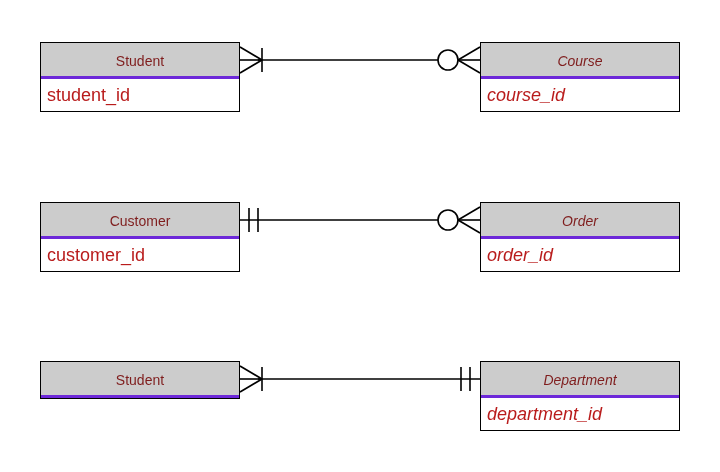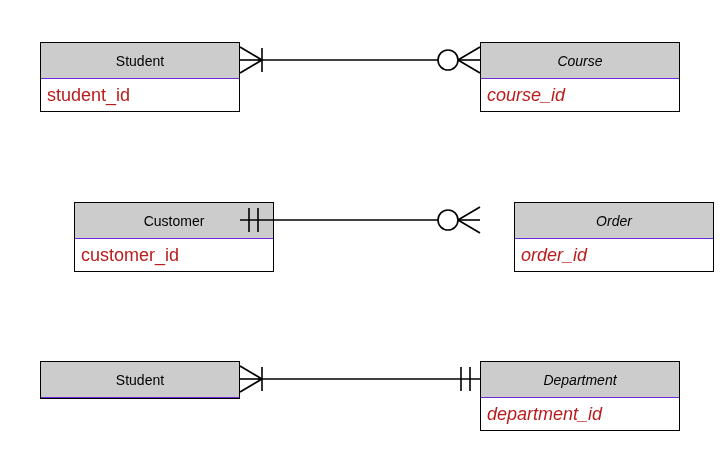--- a/index.html
+++ b/index.html
@@ -31,45 +31,45 @@
     width: 200px;
     box-sizing: border-box;
     border: 1px solid #000000;
     background: #ffffff;
   }
   .entity-header {
     height: 36px;
     line-height: 36px;
     box-sizing: border-box;
     background: #cccccc;
-    border-bottom: 1px solid #6d28d9;
+    border-bottom: 3px solid #6d28d9;
     text-align: center;
     font-size: 14px;
-    color: #000000;
+    color: #7f1d1d;
     white-space: nowrap;
     overflow: hidden;
   }
   .entity-attrs {
     height: 32px;
     box-sizing: border-box;
     background: #ffffff;
   }
   .entity-attr {
     height: 32px;
     line-height: 32px;
     padding-left: 6px;
     font-size: 18px;
     color: #b91c1c;
     white-space: nowrap;
     overflow: hidden;
   }
 
   
   .row-1 { top: 42px; }
-  .row-2 { top: 202px; margin-left: 34px; }
+  .row-2 { top: 202px; }
   .row-3 { top: 361px; }
 
   
   .col-left  { left: 40px; }
   .col-right { left: 480px; font-style: italic; }
 
   
   #connectors {
     position: absolute;
     left: 0;

